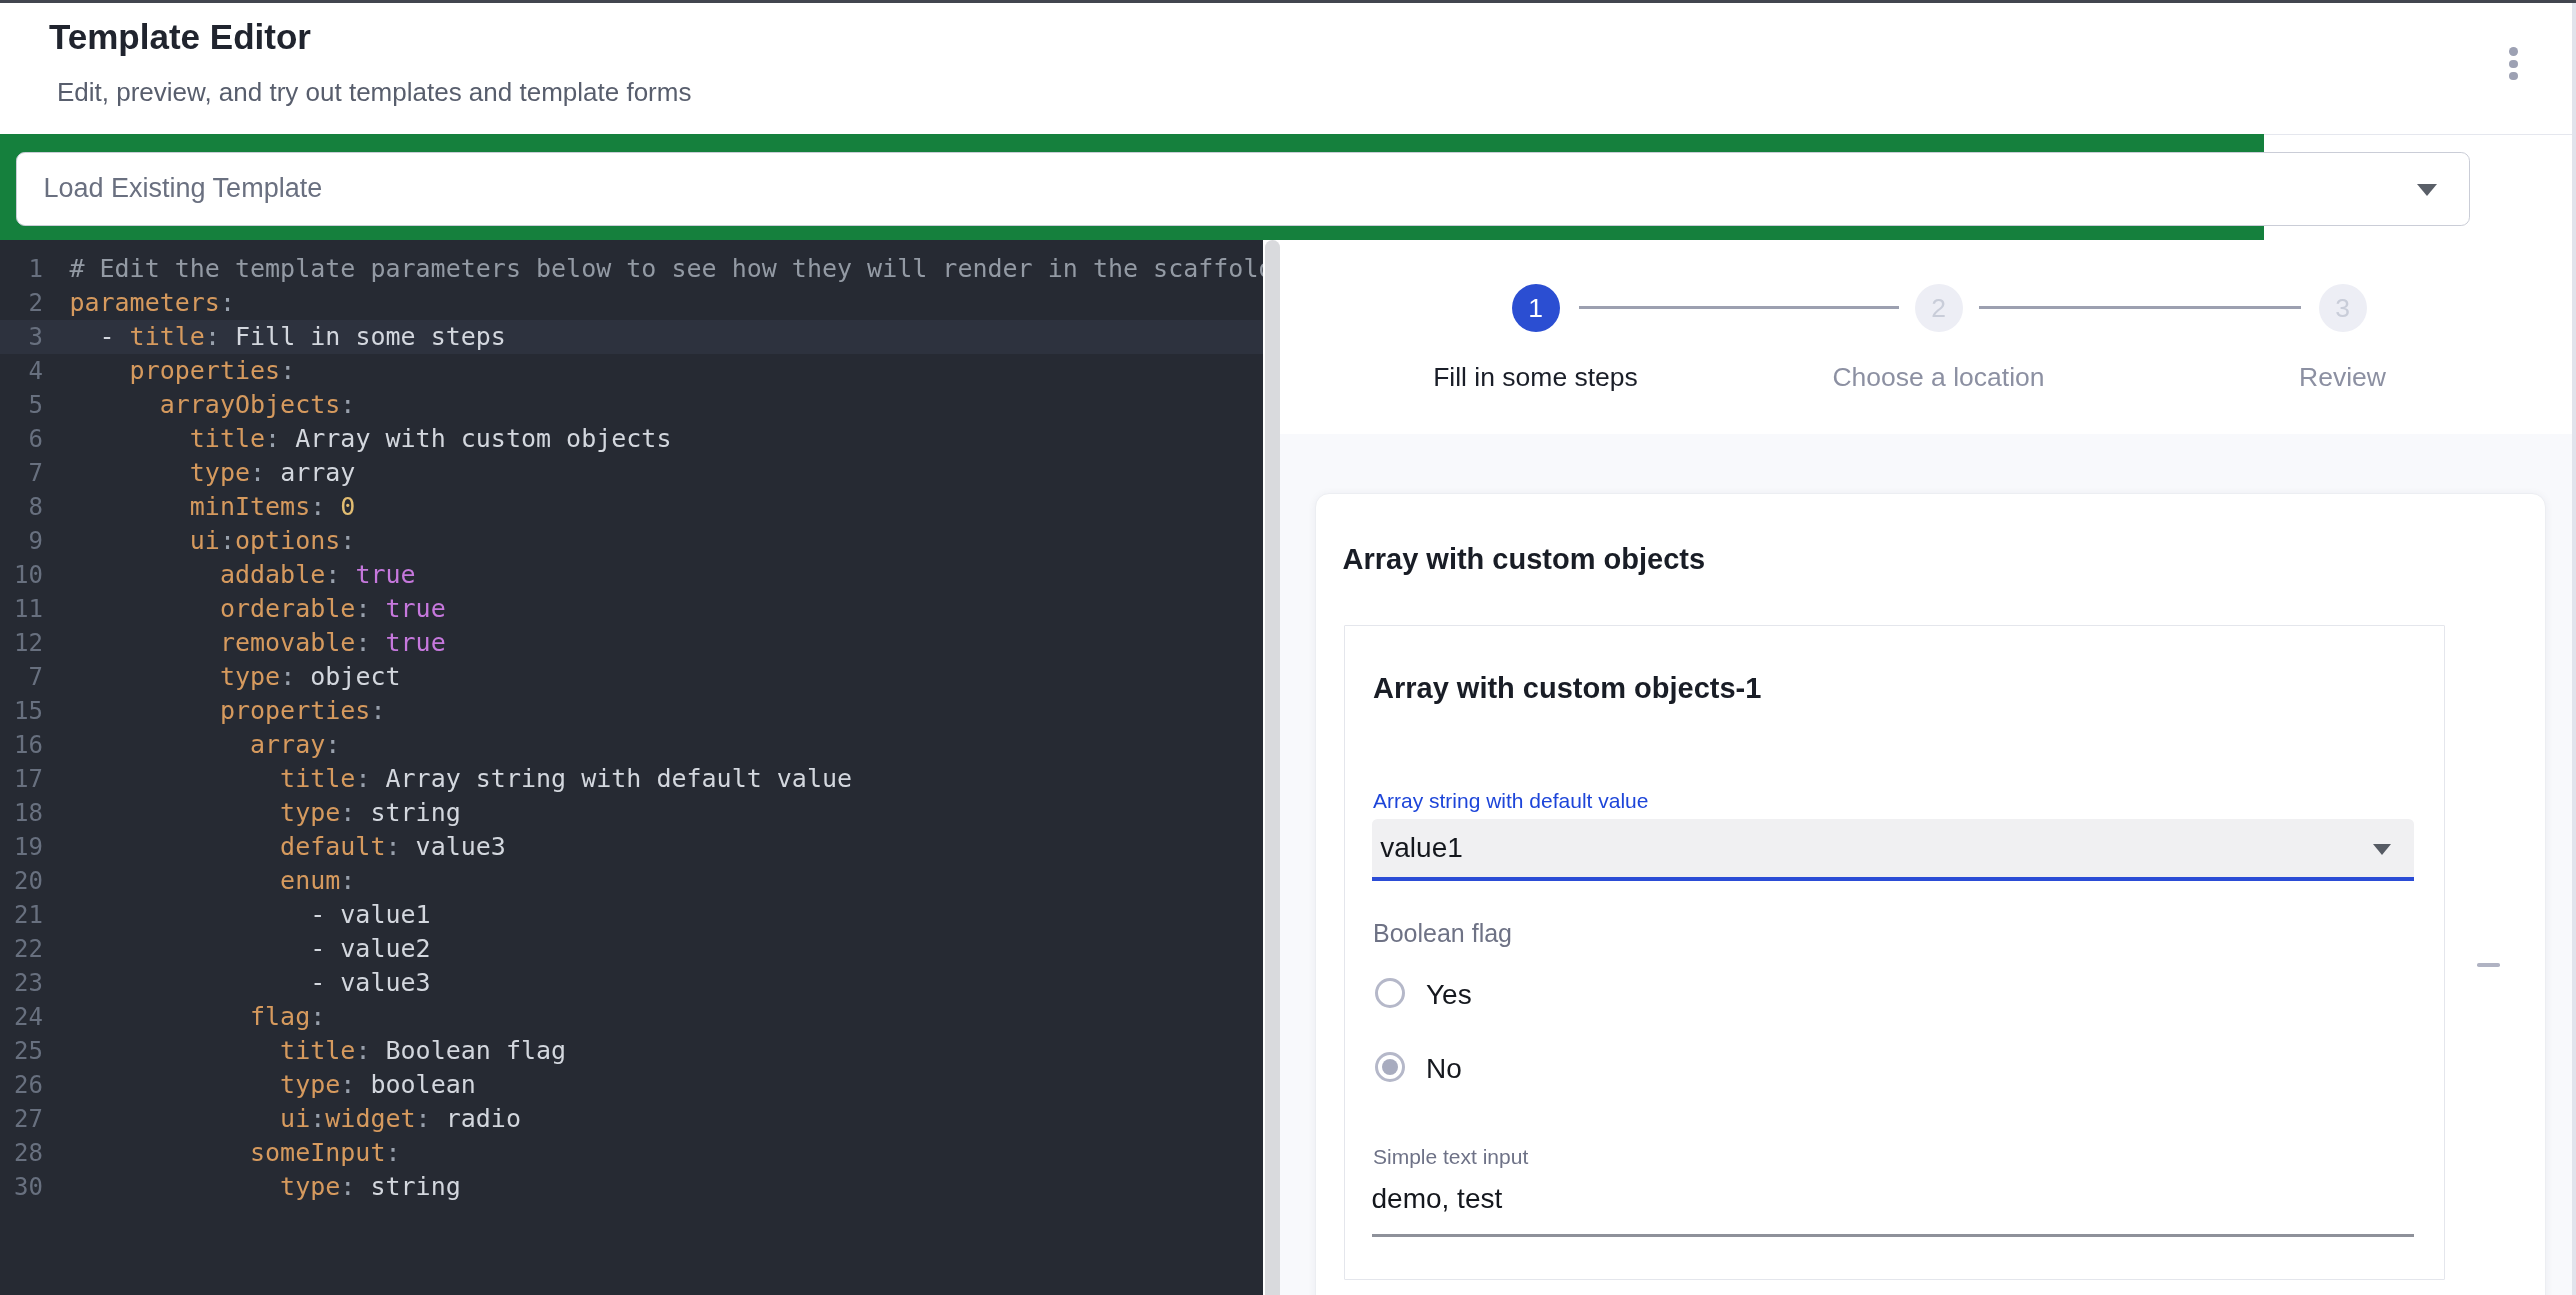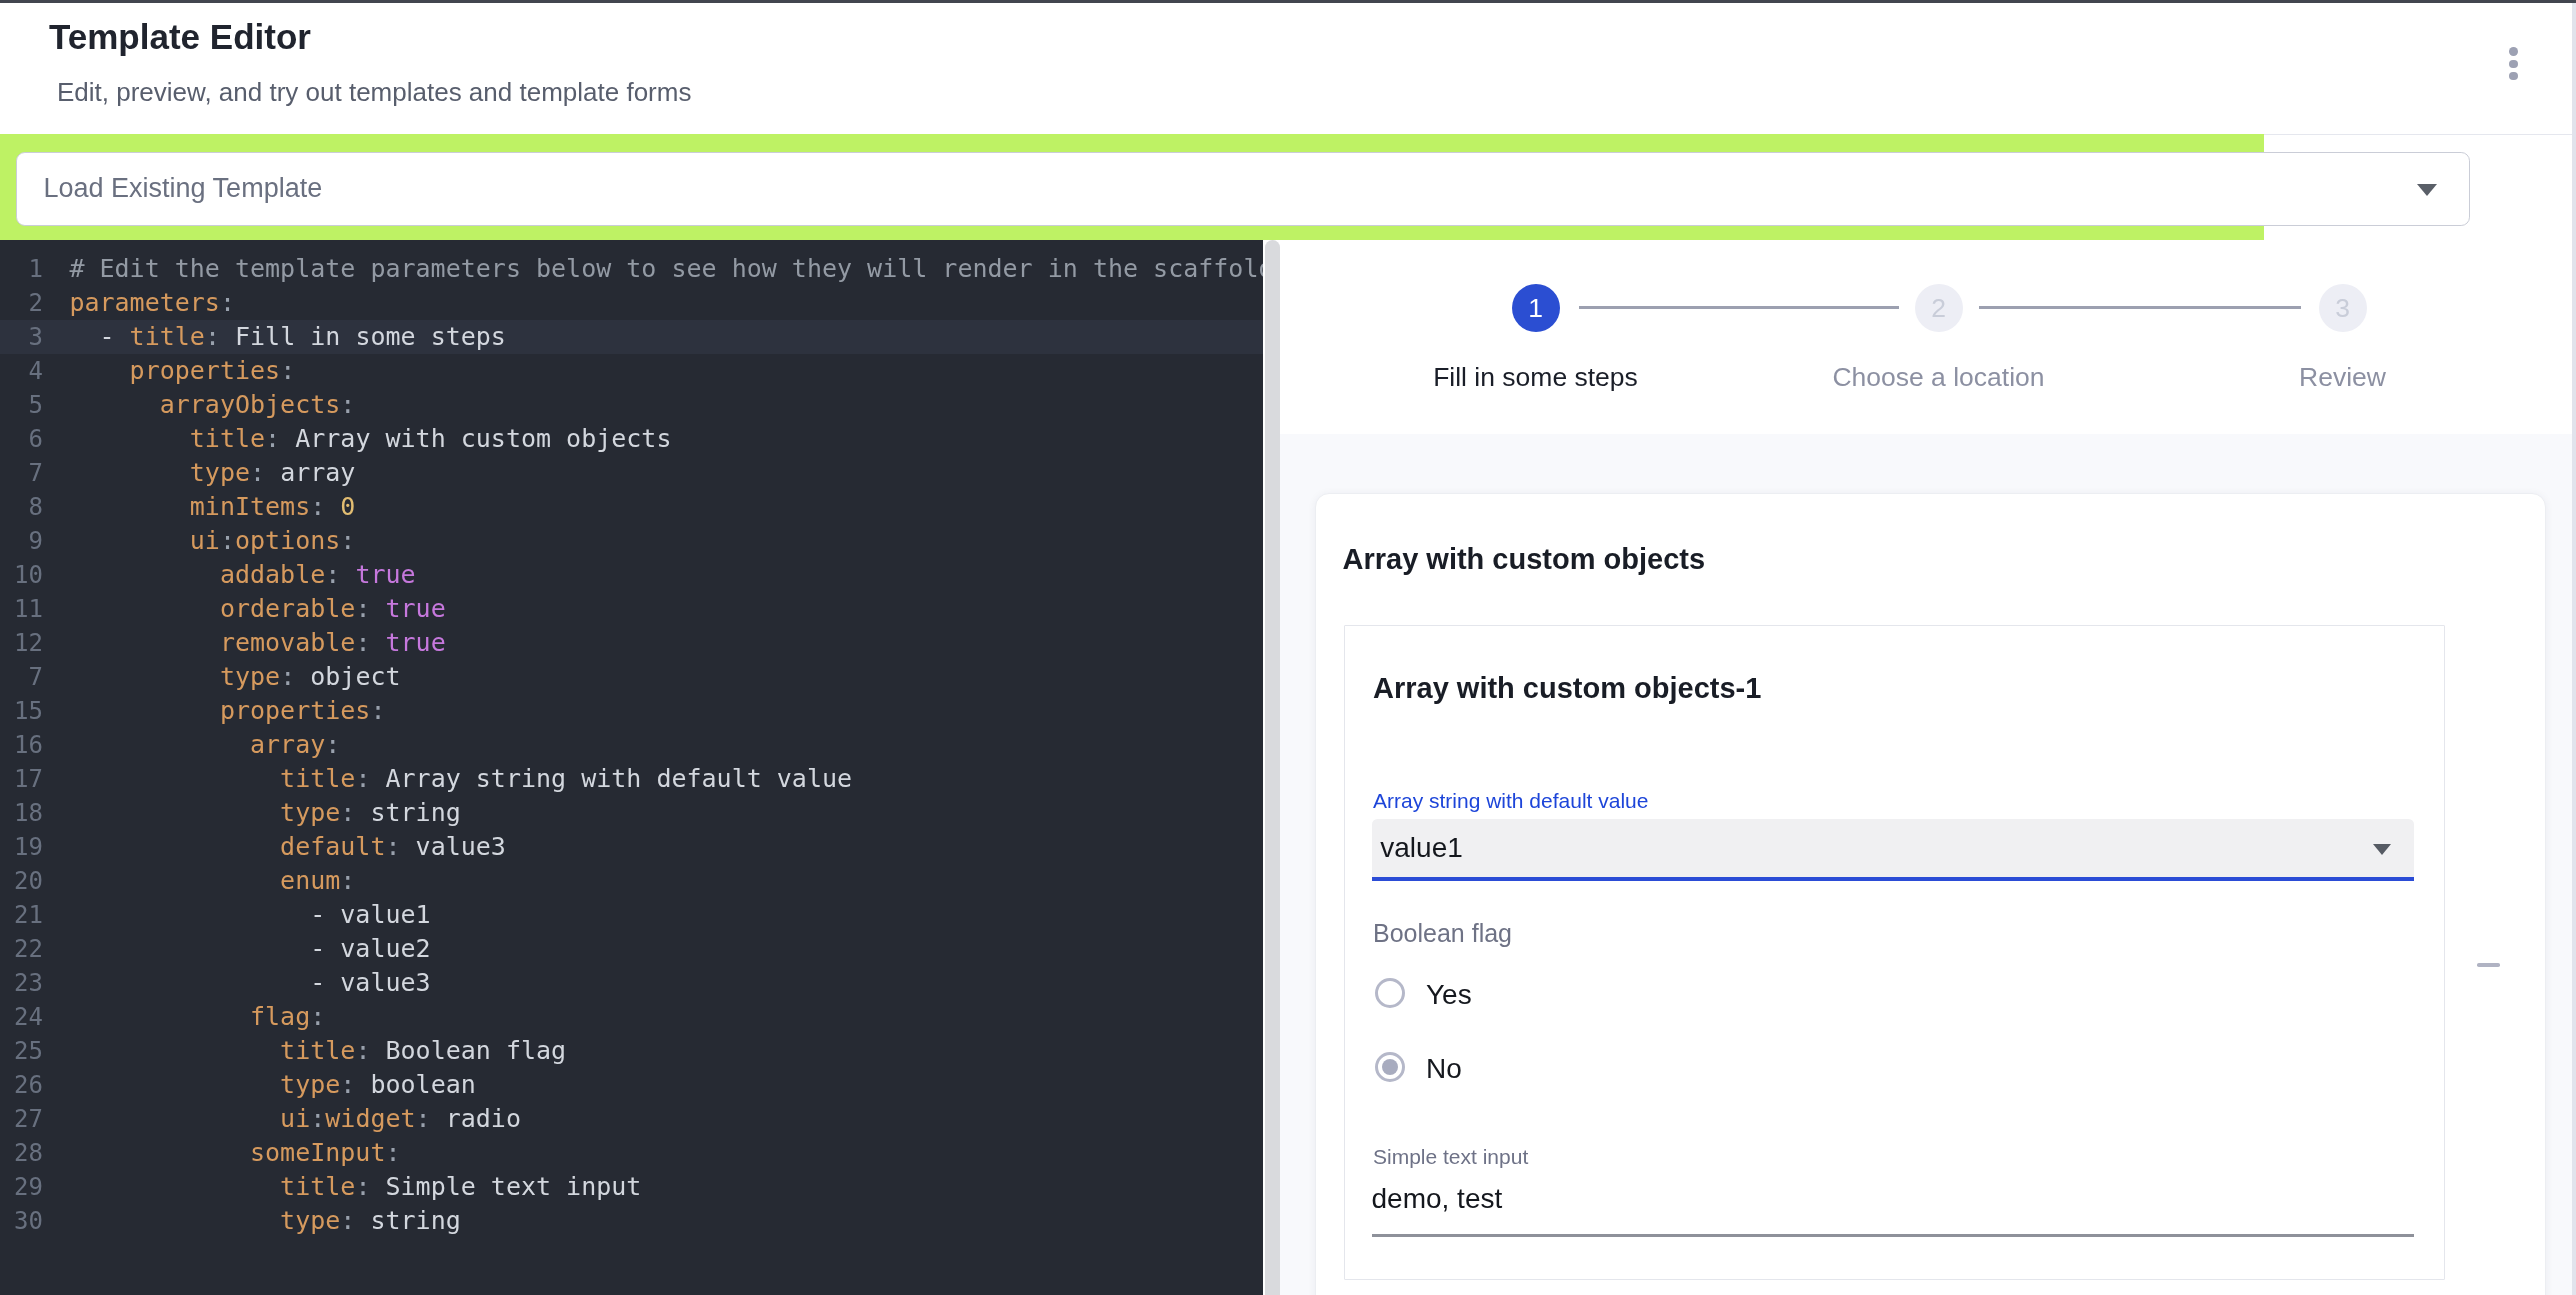--- a/index.html
+++ b/index.html
@@ -14,21 +14,21 @@
 
   
   .header{ position:absolute; left:0; top:2.7px; width:2576px; height:132px; background:#ffffff; border-bottom:1.8px solid #e5e7ee; }
   .page-title{ position:absolute; left:49px; top:14px; font-size:35px; font-weight:bold; color:#20242e; letter-spacing:0; }
   .page-subtitle{ position:absolute; left:57px; top:74px; font-size:26px; color:#585e6d;text-align:center; }
   .kebab{ position:absolute; left:2489px; top:34px; width:49px; height:64px; cursor:pointer; }
   .kebab .dot{ position:absolute; left:20.3px; width:8.8px; height:8.8px; border-radius:50%; background:#9da1b3; }
   .kebab .d1{ top:10.6px; } .kebab .d2{ top:23px; } .kebab .d3{ top:35px; }
 
   
-  .toolbar{ position:absolute; left:0; top:134px; width:2264px; height:106px; background:#bef264; }
+  .toolbar{ position:absolute; left:0; top:134px; width:2264px; height:106px; background:#15803d; }
   .tpl-select{
     position:absolute; left:16px; top:17.7px; width:2454px; height:74px;
     background:#ffffff; border:1.8px solid #cacdd7; border-radius:8.8px;
   }
   .tpl-select .ph{ position:absolute; left:26.5px; top:0; height:71px; line-height:71px; font-size:27px; color:#6a7080; }
   .dd-arrow{
     position:absolute; right:32px; top:31px; width:0; height:0;
     border-left:10.6px solid transparent; border-right:10.6px solid transparent; border-top:12.4px solid #5a5f68;
   }
   .clear-btn{ position:absolute; left:2489px; top:166px; width:48px; height:48px; cursor:pointer; }
@@ -167,21 +167,20 @@
         <div class="code-row"><span class="gutter">19</span><span class="code-text"><span class="tok-v">              </span><span class="tok-k">default</span><span class="tok-p">:</span><span class="tok-v"> value3</span></span></div>
         <div class="code-row"><span class="gutter">20</span><span class="code-text"><span class="tok-v">              </span><span class="tok-k">enum</span><span class="tok-p">:</span></span></div>
         <div class="code-row"><span class="gutter">21</span><span class="code-text"><span class="tok-v">                - value1</span></span></div>
         <div class="code-row"><span class="gutter">22</span><span class="code-text"><span class="tok-v">                - value2</span></span></div>
         <div class="code-row"><span class="gutter">23</span><span class="code-text"><span class="tok-v">                - value3</span></span></div>
         <div class="code-row"><span class="gutter">24</span><span class="code-text"><span class="tok-v">            </span><span class="tok-k">flag</span><span class="tok-p">:</span></span></div>
         <div class="code-row"><span class="gutter">25</span><span class="code-text"><span class="tok-v">              </span><span class="tok-k">title</span><span class="tok-p">:</span><span class="tok-v"> Boolean flag</span></span></div>
         <div class="code-row"><span class="gutter">26</span><span class="code-text"><span class="tok-v">              </span><span class="tok-k">type</span><span class="tok-p">:</span><span class="tok-v"> boolean</span></span></div>
         <div class="code-row"><span class="gutter">27</span><span class="code-text"><span class="tok-v">              </span><span class="tok-k">ui</span><span class="tok-p">:</span><span class="tok-k">widget</span><span class="tok-p">:</span><span class="tok-v"> radio</span></span></div>
         <div class="code-row"><span class="gutter">28</span><span class="code-text"><span class="tok-v">            </span><span class="tok-k">someInput</span><span class="tok-p">:</span></span></div>
-        <div class="code-row"><span class="gutter">29</span><span class="code-text"><span class="tok-v">              </span><span class="tok-k">title</span><span class="tok-p">:</span><span class="tok-v"> Simple text input</span></span></div>
         <div class="code-row"><span class="gutter">30</span><span class="code-text"><span class="tok-v">              </span><span class="tok-k">type</span><span class="tok-p">:</span><span class="tok-v"> string</span></span></div>
       </div>
   </div>
   <div class="editor-sb-track">
     <div class="editor-sb-thumb"></div>
   </div>
 
   <div class="rp-top"></div>
   <div class="rp-bottom"></div>
 

